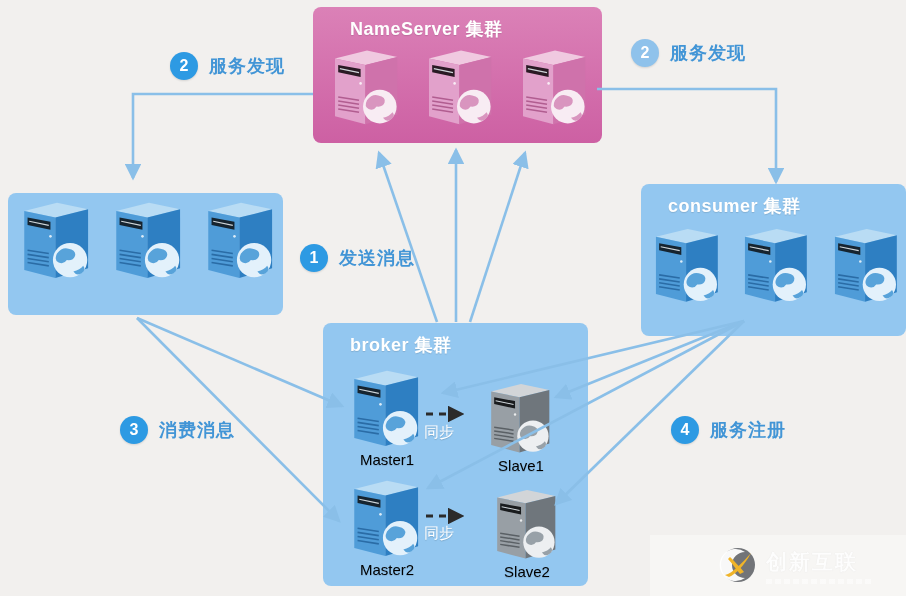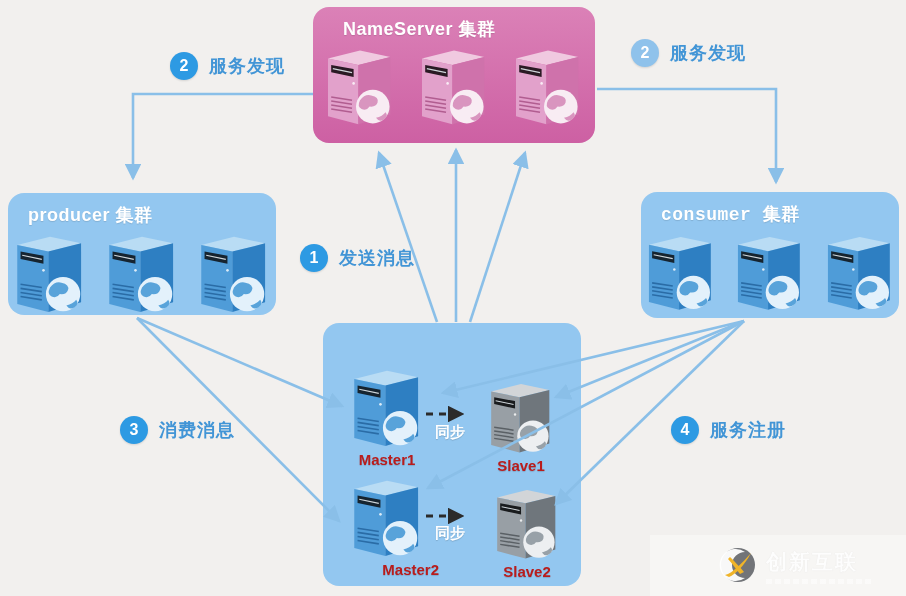--- a/index.html
+++ b/index.html
@@ -1,68 +1,68 @@
 <!DOCTYPE html>
 <html style="--background: #f2f0ee; --box-blue: #93c7f0; --box-pink: #d877af; --badge-blue: #2d9ae3; --badge-light-blue: #8fc2eb; --label-blue: #4295d6; --arrow-blue: #8abfe8; --sync-arrow-dark: #2b2b2b; --watermark-yellow: #f0b429;"><head>
 <meta charset="utf-8">
 <style>
   html,body{margin:0;padding:0;}
   body{font-family:"Liberation Sans","DejaVu Sans",sans-serif;background:#e9e7e5;}
   #canvas{position:relative;width:906px;height:596px;background:var(--background,#f2f0ee);overflow:hidden;}
 
   
-  .cluster{position:absolute;border-radius:16px;z-index:1;}
+  .cluster{position:absolute;border-radius:8px;z-index:1;padding-left:7px;}
   .cluster-title{font-weight:bold;color:#fff;font-size:18px;letter-spacing:.5px;
     text-shadow:0 1px 1px rgba(0,0,0,.12);padding:10px 0 0 20px;}
   .box-nameserver{left:313px;top:7px;width:282px;height:136px;
     background:linear-gradient(#db81b7,#cd60a3);}
   .box-producer{left:8px;top:193px;width:268px;height:122px;background:var(--box-blue,#93c7f0);}
-  .box-consumer{left:641px;top:192px;width:258px;height:126px;background:var(--box-blue,#93c7f0);font-family:Liberation Mono, monospace;}
+  .box-consumer{left:641px;top:184px;width:258px;height:152px;background:var(--box-blue,#93c7f0);}
   .box-broker{left:323px;top:323px;width:258px;height:263px;background:var(--box-blue,#93c7f0);}
   .box-nameserver .cluster-title{padding-left:30px;}
 
   .server-row{display:flex;justify-content:center;gap:10px;margin-top:0px;}
   .server{display:block;width:82px;height:90px;}
   .box-nameserver .server{width:84px;height:88px;}
   .server svg{width:100%;height:100%;display:block;}
 
   .server--blue{--ftop:#b9dcf4;--ffront:#4f9cd8;--fside:#2e7fc2;--fslot:#16242f;--fvent:#2a6ca6;--fglobe:#e3f1fb;--fland:#58a3da;}
   .server--pink{--ftop:#f0c9e0;--ffront:#e2a1cb;--fside:#cf72ab;--fslot:#2a1a24;--fvent:#b15d90;--fglobe:#f8ecf3;--fland:#d995bf;}
   .server--gray{--ftop:#d2d5d8;--ffront:#989fa5;--fside:#6f767c;--fslot:#191b1d;--fvent:#5a6065;--fglobe:#edeff1;--fland:#98a1a8;}
   .sv-top{fill:var(--ftop);} .sv-front{fill:var(--ffront);} .sv-side{fill:var(--fside);}
   .sv-slot{fill:var(--fslot);} .sv-slot-line{stroke:#cfd6da;stroke-width:1.5;}
   .sv-dot{fill:rgba(255,255,255,.8);}
   .sv-vents line{stroke:var(--fvent);stroke-width:2;}
   .sv-globe{fill:var(--fglobe);} .sv-land{fill:var(--fland);}
 
   
   .unit{position:absolute;text-align:center;}
   .unit .server{margin:0 auto;}
-  .unit-label{margin-top:0px;font-weight:bold;color:#b91c1c;font-size:15px;
+  .unit-label{margin-top:0px;font-weight:normal;color:#000000;font-size:15px;
     text-shadow:0 1px 1px rgba(0,0,0,.15);}
   .unit-master1{left:12px;top:38px;width:104px;}
   .unit-slave1{left:148px;top:52px;width:100px;}
-  .unit-master2{left:12px;top:148px;width:104px;text-align:right;}
+  .unit-master2{left:12px;top:148px;width:104px;}
   .unit-slave2{left:154px;top:158px;width:100px;}
   .unit-slave1 .server,.unit-slave2 .server{width:76px;height:82px;}
 
   
   #edges{position:absolute;left:0;top:0;z-index:5;pointer-events:none;}
   .edge-blue{stroke:#8abfe8;stroke-width:2.6;fill:none;}
   .edge-dark{stroke:#2b2b2b;stroke-width:3;fill:none;stroke-dasharray:7 6;}
 
   
   .step{position:absolute;display:flex;align-items:center;gap:11px;z-index:6;}
   .badge{width:28px;height:28px;border-radius:50%;background:var(--badge-blue,#2d9ae3);
     color:#fff;font-weight:bold;font-size:16px;display:flex;align-items:center;justify-content:center;
     box-shadow:0 1px 2px rgba(0,0,0,.12);}
   .badge--light{background:var(--badge-light-blue,#8fc2eb);}
   .step-label{color:var(--label-blue,#4295d6);font-weight:bold;font-size:18px;letter-spacing:1px;}
 
-  .sync-label{position:absolute;width:52px;text-align:center;color:#fff;font-weight:bold;
+  .sync-label{position:absolute;width:52px;color:#fff;font-weight:normal;
     font-size:15px;z-index:6;text-shadow:0 1px 1px rgba(0,0,0,.15);}
   #sync-label-1{left:424px;top:423px;}
   #sync-label-2{left:424px;top:524px;}
 
   
   .watermark{position:absolute;right:0;bottom:0;width:256px;height:61px;z-index:7;
     background:#f7f6f4;display:flex;align-items:center;padding-left:116px;box-sizing:border-box;}
   .wm-logo{position:absolute;left:68px;top:10px;width:40px;height:40px;}
   .wm-text{display:flex;flex-direction:column;}
   .wm-brand{font-size:21px;font-weight:bold;color:#fff;opacity:.85;letter-spacing:2px;
@@ -132,21 +132,20 @@
     </g>
     <circle class="sv-globe" cx="66" cy="82" r="21"></circle>
     <path class="sv-land" d="M50,74 q6,-8 14,-6 q10,2 8,9 q-2,6 -10,5 q-4,6 -10,3 q-6,-3 -2,-11z"></path>
     <path class="sv-land" d="M70,96 q8,-2 12,-7 q4,5 -2,9 q-6,4 -10,-2z"></path>
   </svg>
 </span>
     </div>
   </div>
 
   <div class="cluster box-producer">
-    <div class="cluster-title">producer 集群</div>
     <div class="server-row">
       <span class="server server--blue">
   <svg viewBox="0 0 100 110" xmlns="http://www.w3.org/2000/svg">
     <polygon class="sv-top" points="10,22 50,12 88,20 48,30"></polygon>
     <polygon class="sv-front" points="10,22 48,30 48,104 10,94"></polygon>
     <polygon class="sv-side" points="48,30 88,20 88,92 48,104"></polygon>
     <polygon class="sv-slot" points="14,30 42,35 42,45 14,39"></polygon>
     <line class="sv-slot-line" x1="16" y1="34.5" x2="40" y2="39.5"></line>
     <circle class="sv-dot" cx="42" cy="53" r="1.6"></circle>
     <g class="sv-vents">
@@ -258,20 +257,21 @@
     </g>
     <circle class="sv-globe" cx="66" cy="82" r="21"></circle>
     <path class="sv-land" d="M50,74 q6,-8 14,-6 q10,2 8,9 q-2,6 -10,5 q-4,6 -10,3 q-6,-3 -2,-11z"></path>
     <path class="sv-land" d="M70,96 q8,-2 12,-7 q4,5 -2,9 q-6,4 -10,-2z"></path>
   </svg>
 </span>
     </div>
   </div>
 
   <div class="cluster box-broker">
+    <div class="cluster-title">broker 集群</div>
     <div class="unit unit-master1">
       <span class="server server--blue">
   <svg viewBox="0 0 100 110" xmlns="http://www.w3.org/2000/svg">
     <polygon class="sv-top" points="10,22 50,12 88,20 48,30"></polygon>
     <polygon class="sv-front" points="10,22 48,30 48,104 10,94"></polygon>
     <polygon class="sv-side" points="48,30 88,20 88,92 48,104"></polygon>
     <polygon class="sv-slot" points="14,30 42,35 42,45 14,39"></polygon>
     <line class="sv-slot-line" x1="16" y1="34.5" x2="40" y2="39.5"></line>
     <circle class="sv-dot" cx="42" cy="53" r="1.6"></circle>
     <g class="sv-vents">

